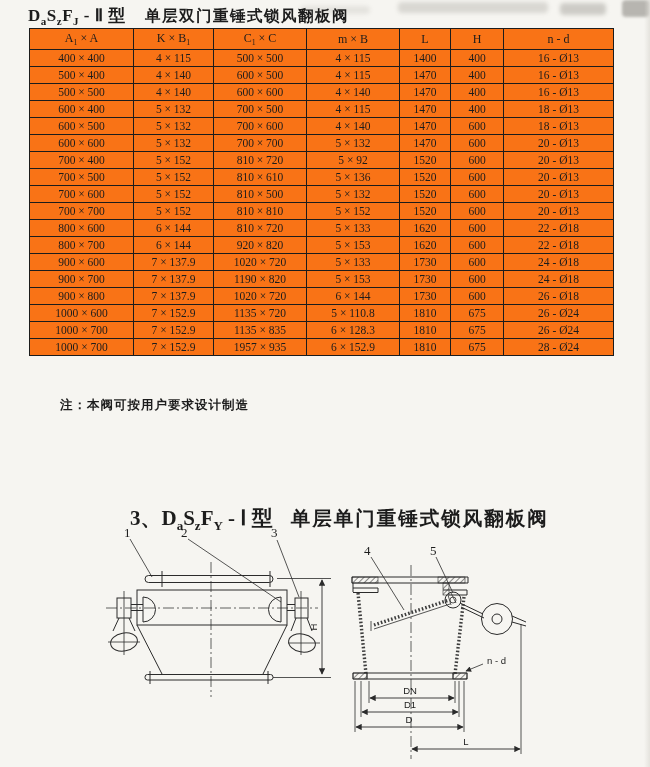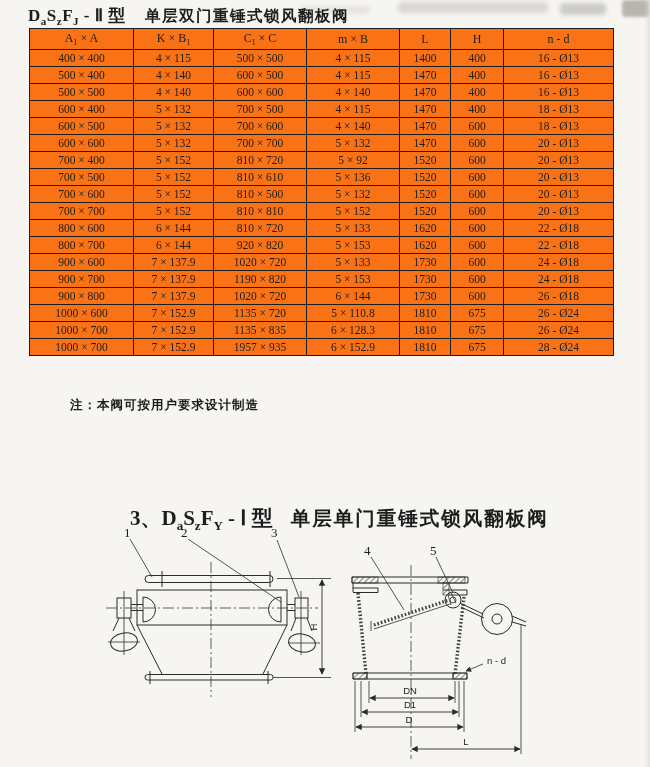--- a/index.html
+++ b/index.html
@@ -27,21 +27,21 @@
   
   table{position:absolute;left:29px;top:28px;width:584px;border-collapse:collapse;table-layout:fixed;
         background:#f97316;}
   th,td{border:1px solid #1c1c1c;text-align:center;padding:0;white-space:nowrap;
         font-family:"Liberation Serif",serif;}
   th{height:20px;font-weight:normal;font-size:12px;}
   td{height:16px;font-size:11.5px;}
   sub{font-size:.65em;}
   table{border:1.5px solid #111;}
 
-  .note{position:absolute;left:70px;top:397px;font-family:Liberation Serif, serif;
+  .note{position:absolute;left:60px;top:397px;font-family:Liberation Serif, serif;
         font-weight:bold;font-size:12.5px;letter-spacing:1px;}
 
   .section-title{position:absolute;left:130px;top:468px;white-space:nowrap;font-weight:bold;margin-top:36px;}
   .section-title .model{font-family:"Liberation Serif",serif;font-size:21px;}
   .section-title sub{font-size:13px;}
   .section-title .cn{font-family:"DejaVu Sans",sans-serif;font-size:19.5px;margin-left:14px;letter-spacing:2px;}
 
   svg{position:absolute;left:0;top:505px;}
   svg text{font-family:"Liberation Serif",serif;fill:#1c1c1c;}
   .lbl{font-family:"Liberation Sans",sans-serif;font-size:9.5px;}

